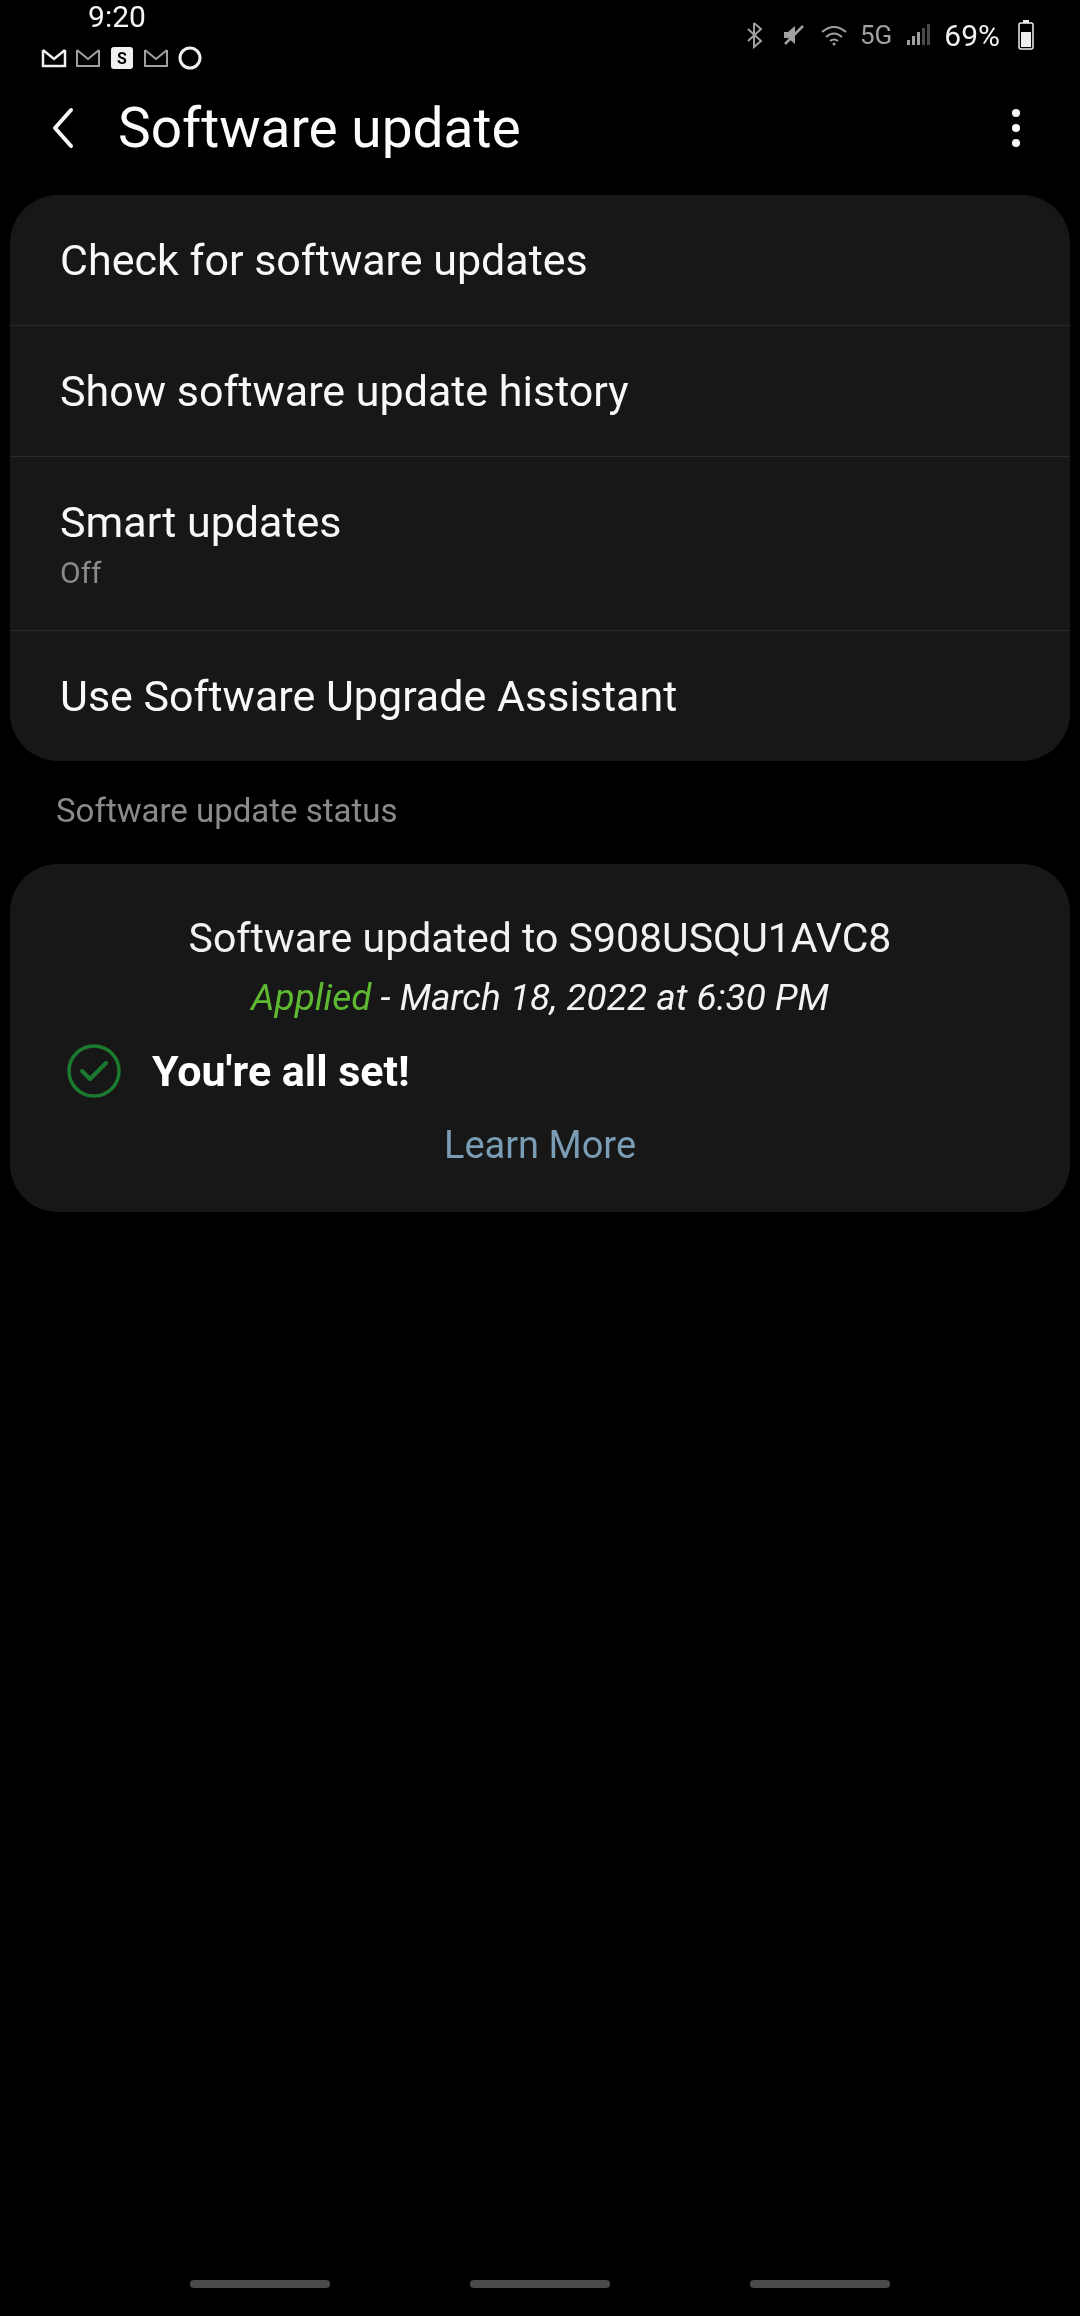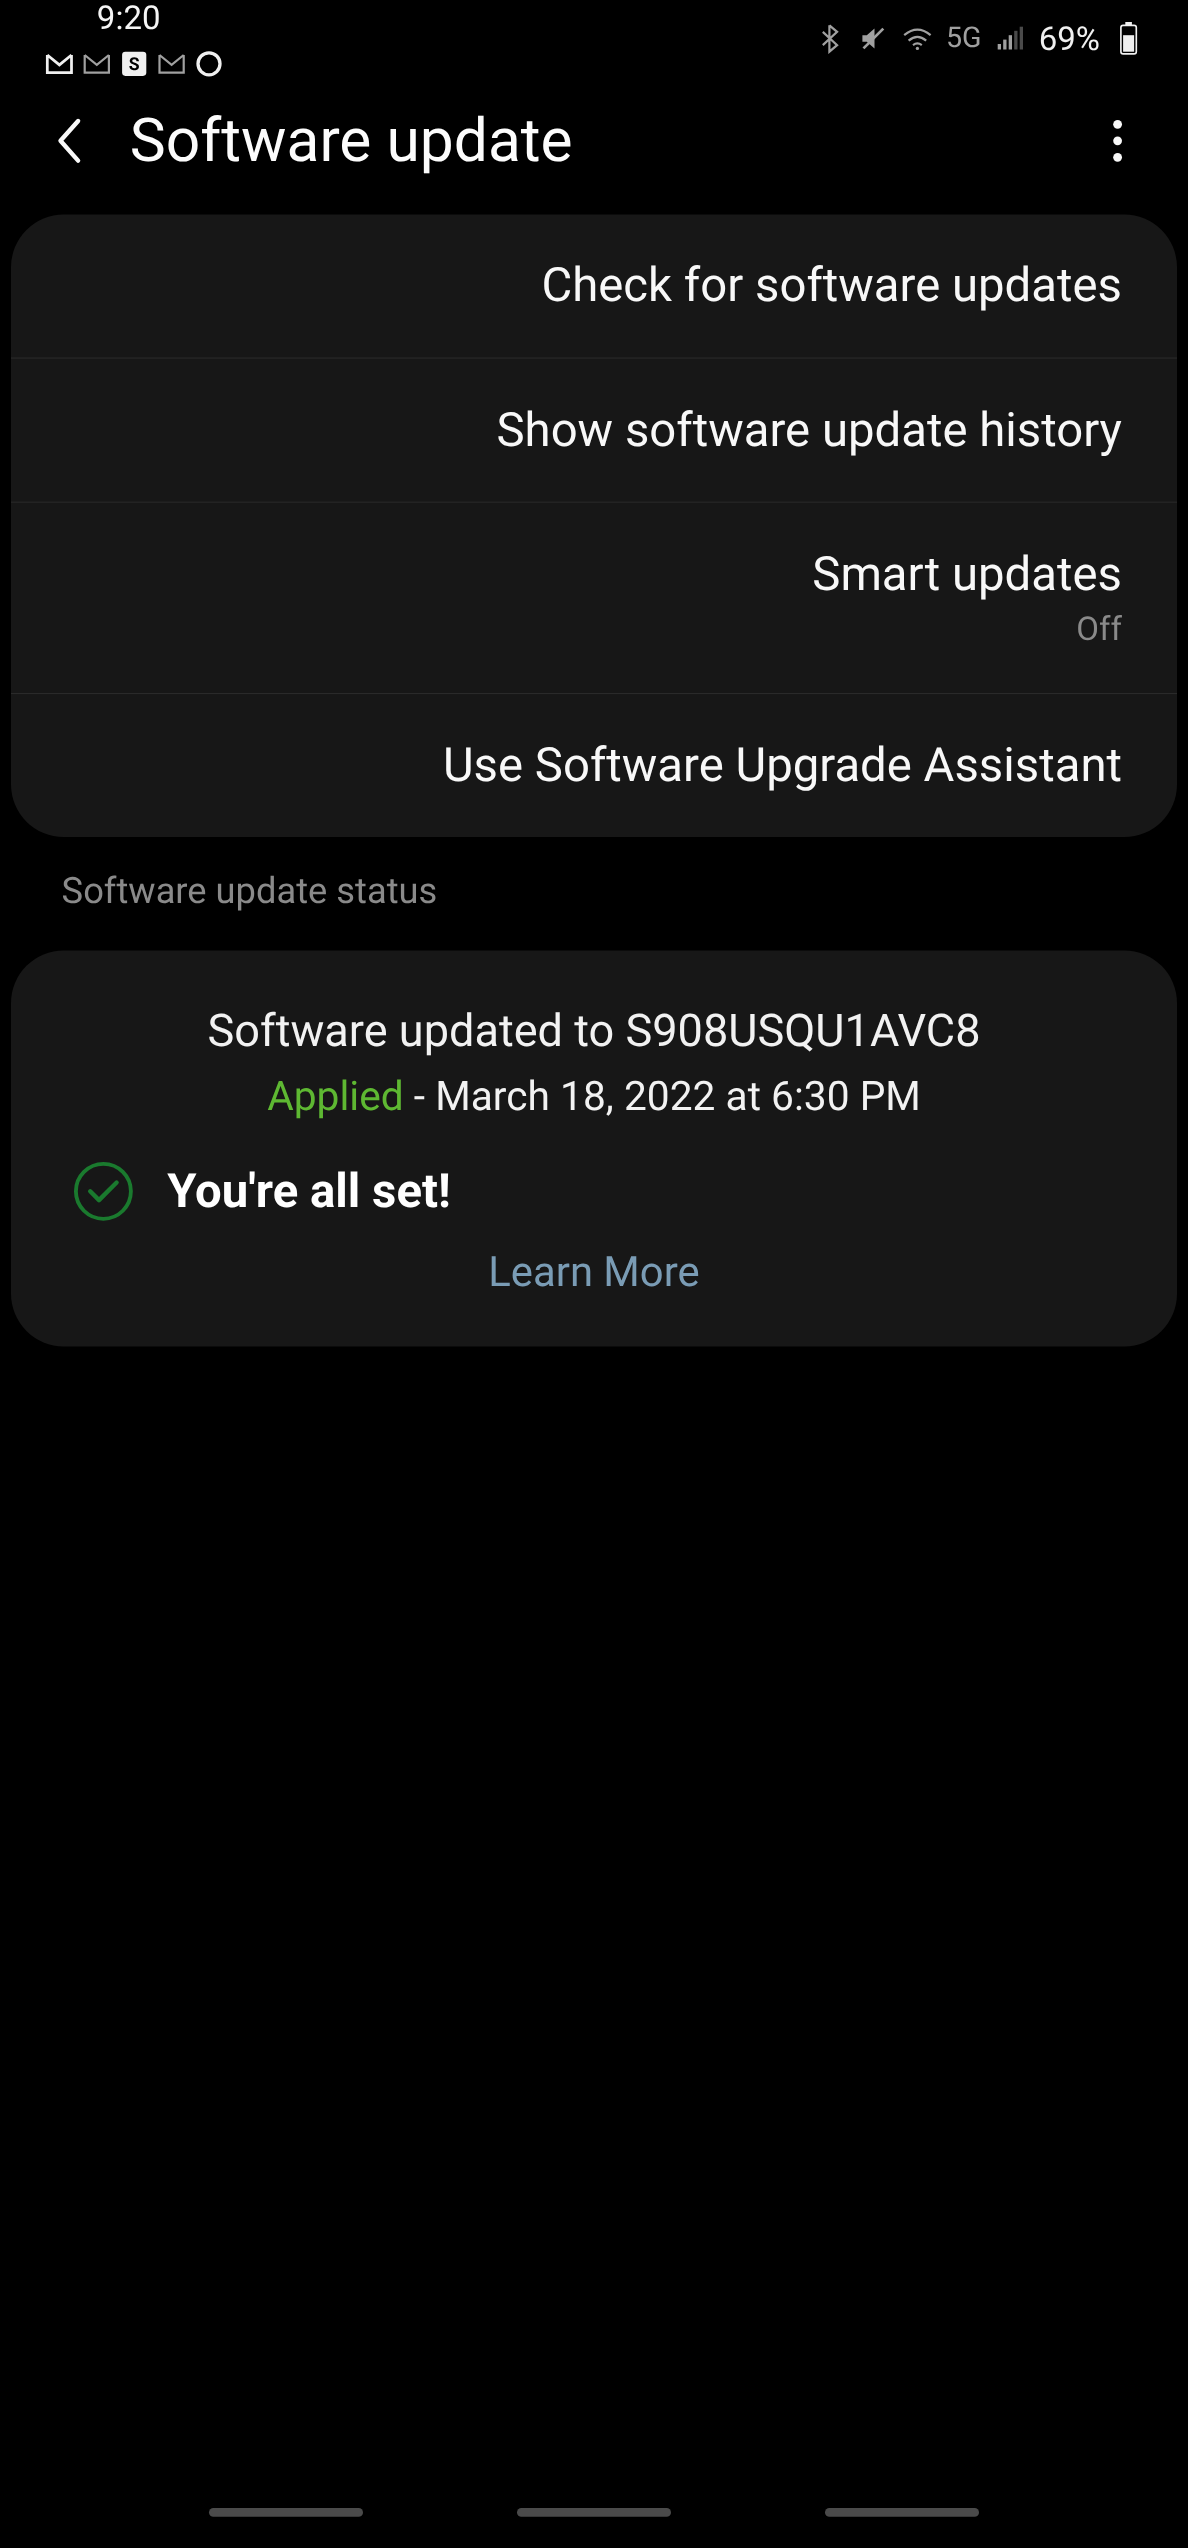--- a/index.html
+++ b/index.html
@@ -85,21 +85,20 @@
       align-items: center;
       justify-content: center;
     }
     
     
     .card {
       background: #171717;
       border-radius: 48px;
       margin: 10px 10px 0 10px;
       overflow: hidden;
-      text-align: right;
     }
     
     .list-item {
       padding: 40px 50px;
       border-bottom: 1px solid #2a2a2a;
     }
     .list-item:last-child {
       border-bottom: none;
     }
     .item-title {
@@ -128,21 +127,22 @@
       padding: 50px 56px 45px 56px;
       text-align: center;
     }
     .status-version {
       font-size: 41px;
       color: #f2f2f2;
       margin-bottom: 14px;
     }
     .status-applied-row {
       font-size: 37px;
-      margin-bottom: 36px;
+      margin-bottom: 24px;
+      font-style: italic;
     }
     .applied-label {
       color: #5eb832;
     }
     .applied-dash {
       color: #f2f2f2;
     }
     .applied-date {
       color: #f2f2f2;
     }

